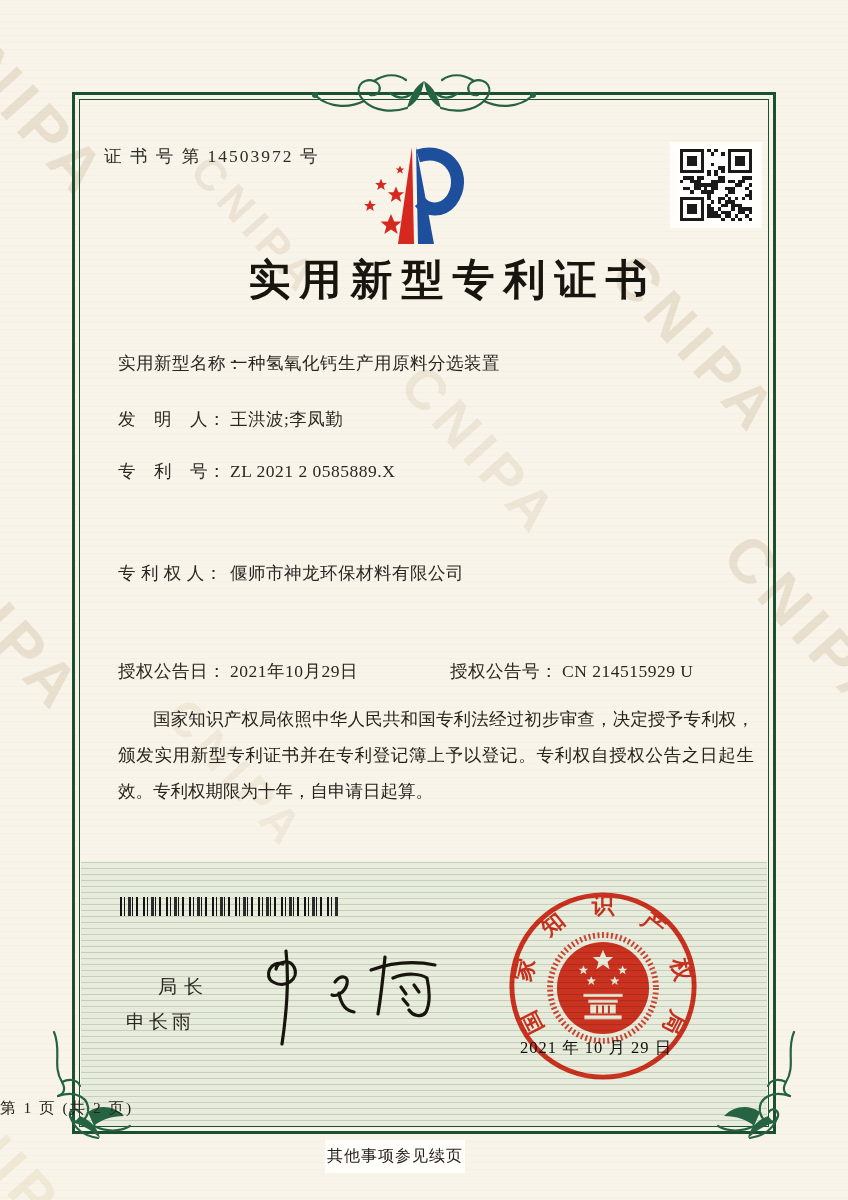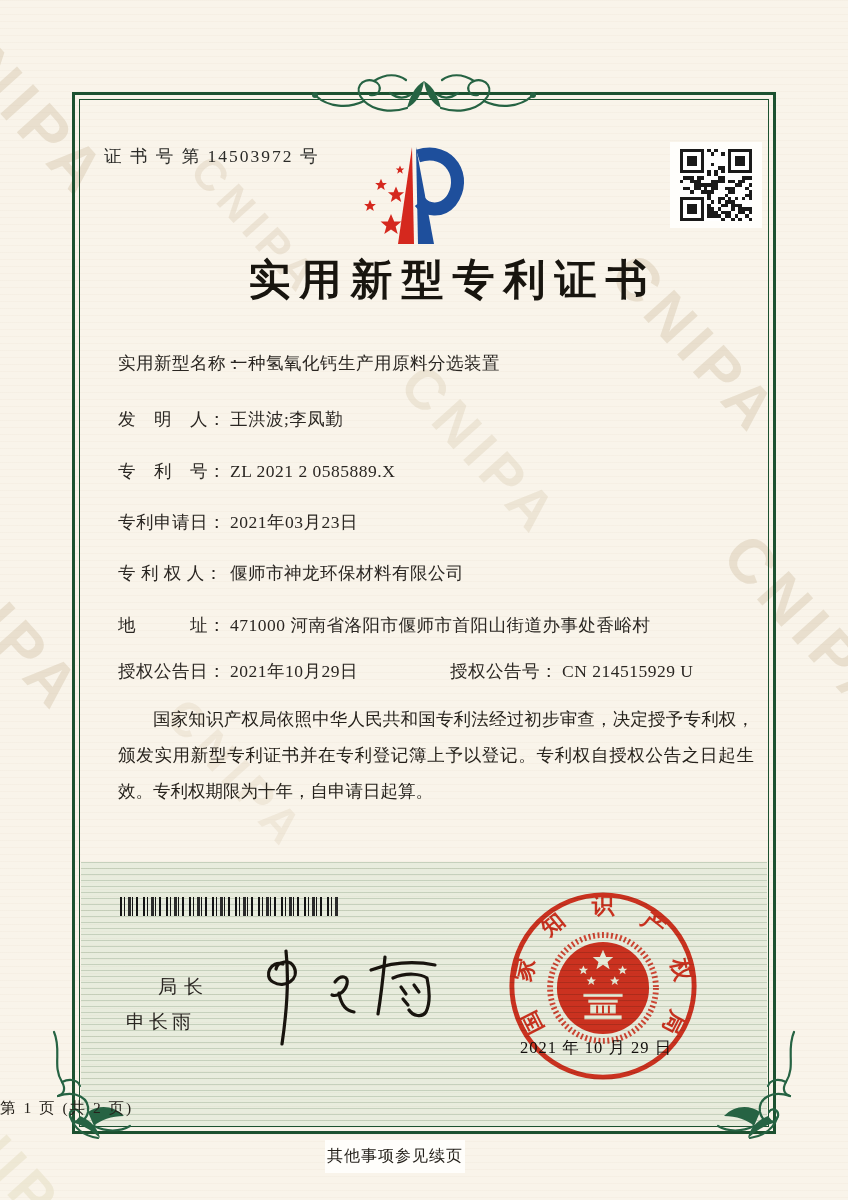--- a/index.html
+++ b/index.html
@@ -285,31 +285,23 @@
     <span class="field-value">一种氢氧化钙生产用原料分选装置</span>
   </div>
   <div class="field-row" style="top:408px;justify-content:space-between;">
     <span class="field-label">发　明　人：</span>
     <span class="field-value">王洪波;李凤勤</span>
   </div>
   <div class="field-row" style="top:460px;">
     <span class="field-label">专　利　号：</span>
     <span class="field-value">ZL 2021 2 0585889.X</span>
   </div>
-  <div class="field-row" style="top:511px;">
-    <span class="field-label">专利申请日：</span>
-    <span class="field-value">2021年03月23日</span>
-  </div>
   <div class="field-row" style="top:562px;">
     <span class="field-label">专 利 权 人：</span>
     <span class="field-value">偃师市神龙环保材料有限公司</span>
-  </div>
-  <div class="field-row" style="top:614px;">
-    <span class="field-label">地　　　址：</span>
-    <span class="field-value">471000 河南省洛阳市偃师市首阳山街道办事处香峪村</span>
   </div>
   <div class="field-row" style="top:660px;">
     <span class="field-label">授权公告日：</span>
     <span class="field-value">2021年10月29日</span>
   </div>
   <div class="field-row pub-row" style="top:660px;justify-content:center;">
     <span class="field-label">授权公告号：</span>
     <span class="field-value">CN 214515929 U</span>
   </div>
 

